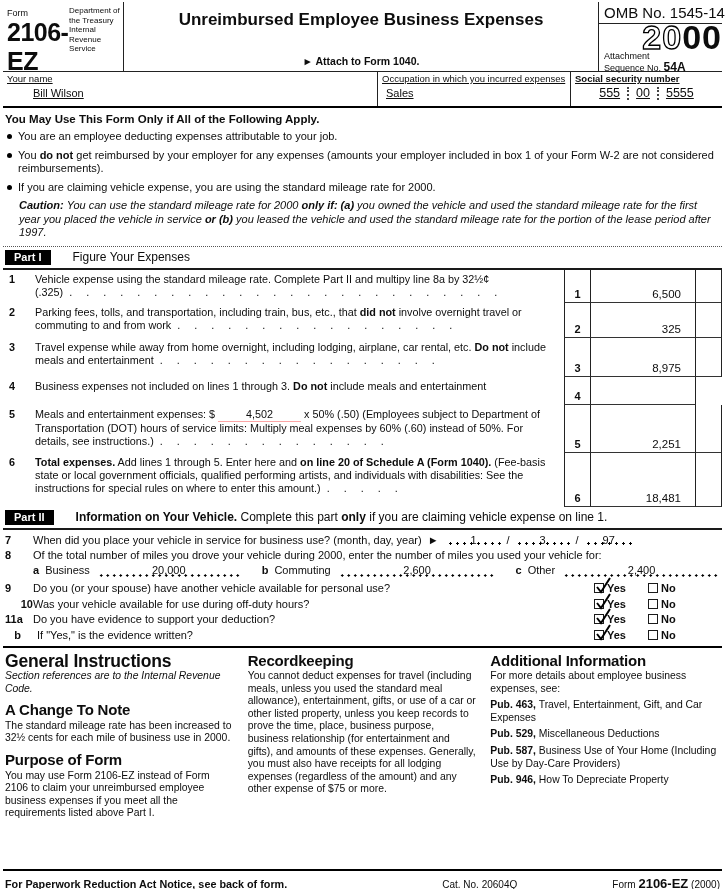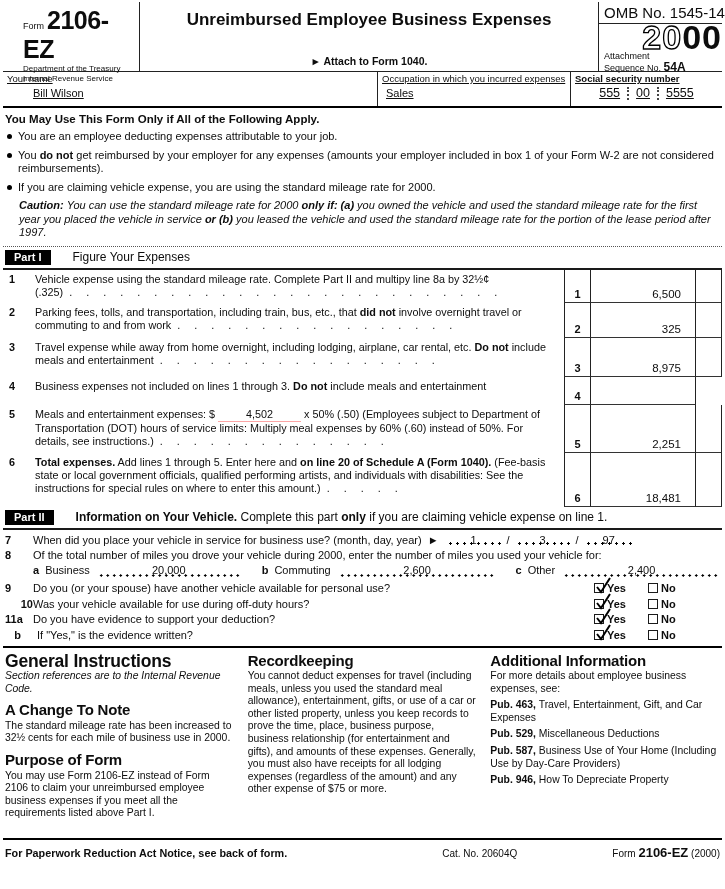--- a/index.html
+++ b/index.html
@@ -4,21 +4,21 @@
 <style>
   * { margin:0; padding:0; box-sizing:border-box; }
   html,body { width:725px; height:889px; background:#fff; overflow:hidden; }
   body { font-family:"Liberation Sans","DejaVu Sans",sans-serif; color:#0d0d0d; font-size:11px; }
   .b { font-weight:bold; }
   .i { font-style:italic; }
   .page { width:725px; height:889px; padding:2px 3px 0 3px; }
 
   
   .hdr { display:flex; border-bottom:1px solid #222; height:70px; }
-  .hdr-left { width:121px; border-right:1.5px solid #222; padding:4px 2px 2px 4px; display:flex; flex-direction:column; justify-content:space-between;margin-left:16px; }
+  .hdr-left { width:121px; border-right:1.5px solid #222; padding:4px 2px 2px 4px; display:flex; justify-content:space-between; }
   .flab { font-size:9px; }
   .fnum { font-size:25px; font-weight:bold; letter-spacing:-0.5px; }
   .agency { font-size:8px; line-height:9.5px; }
   .hdr-center { flex:1; display:flex; flex-direction:column; justify-content:space-between; padding:8px 4px 4px 4px; }
   .title { font-size:17px; font-weight:bold; text-align:center; }
   .attach { font-size:10.5px; font-weight:bold; text-align:center; }
   .hdr-right { width:124px; border-left:1.5px solid #222; display:flex; flex-direction:column; }
   .omb { font-size:15px; padding:2px 3px 2px 5px; border-bottom:1px solid #222; white-space:nowrap; }
   .year { text-align:right; font-size:34px; font-weight:bold; line-height:26px; letter-spacing:1px; }
   .yr-o { color:#fff; text-shadow:-1px -1px 0 #000,1px -1px 0 #000,-1px 1px 0 #000,1px 1px 0 #000; }
@@ -86,21 +86,21 @@
   .qtext { flex:none; }
   .yn { display:flex; align-items:center; flex:none; width:126px; }
   .cb { width:10px; height:10px; border:1.5px solid #1a1a1a; position:relative; display:inline-block; flex:none; background:#fff; }
   .cb svg { position:absolute; left:-1px; top:-8px; width:17px; height:18px; overflow:visible; display:none; }
   .cb.checked svg { display:block; }
   .yn-lab { font-weight:bold; font-size:11px; margin:0 0 0 3px; }
   .yn-gap { width:22px; }
   .q-sect { border-bottom:2.5px solid #000; padding-bottom:3px; }
 
   
-  .instr { display:flex; gap:13px; padding:7px 2px 0 2px; height:192px; border-bottom:2.5px solid #000; }
+  .instr { display:flex; gap:13px; padding:7px 2px 0 2px; height:223px; border-bottom:2.5px solid #000; }
   .icol { flex:1; font-size:10.4px; line-height:12.6px; }
   .h1 { font-size:17.5px; font-weight:bold; margin-bottom:3px; letter-spacing:-0.2px; }
   .h2 { font-size:15px; font-weight:bold; margin:9px 0 3px 0; letter-spacing:-0.2px; }
   .h2.first { margin-top:0; }
   .icol p { margin-bottom:3px; }
   .pub { margin-top:4px; }
 
   
   .footer { display:flex; align-items:baseline; justify-content:space-between; padding:5px 2px 0 2px; }
   .f-left { font-weight:bold; font-size:10.8px; }

